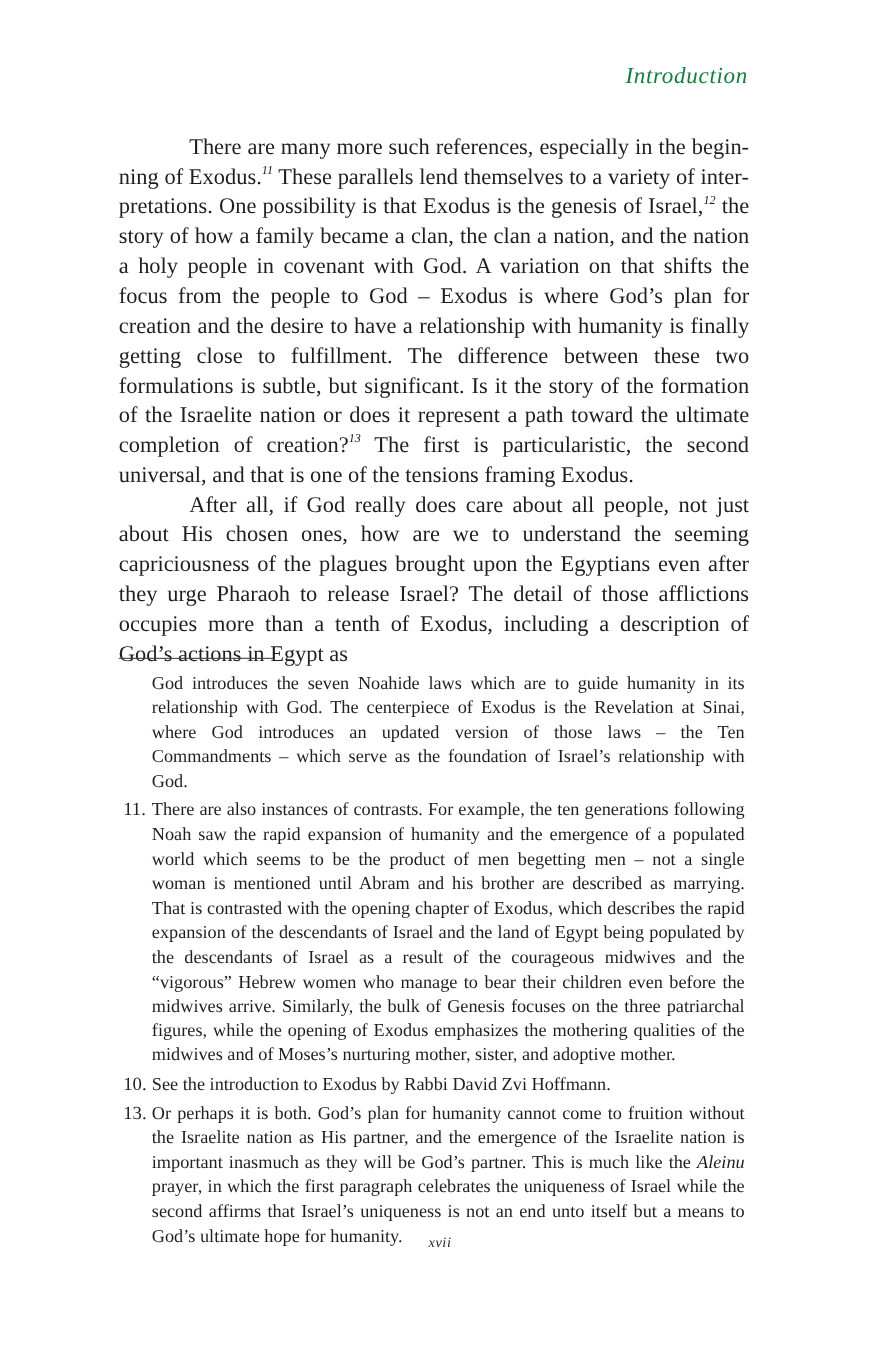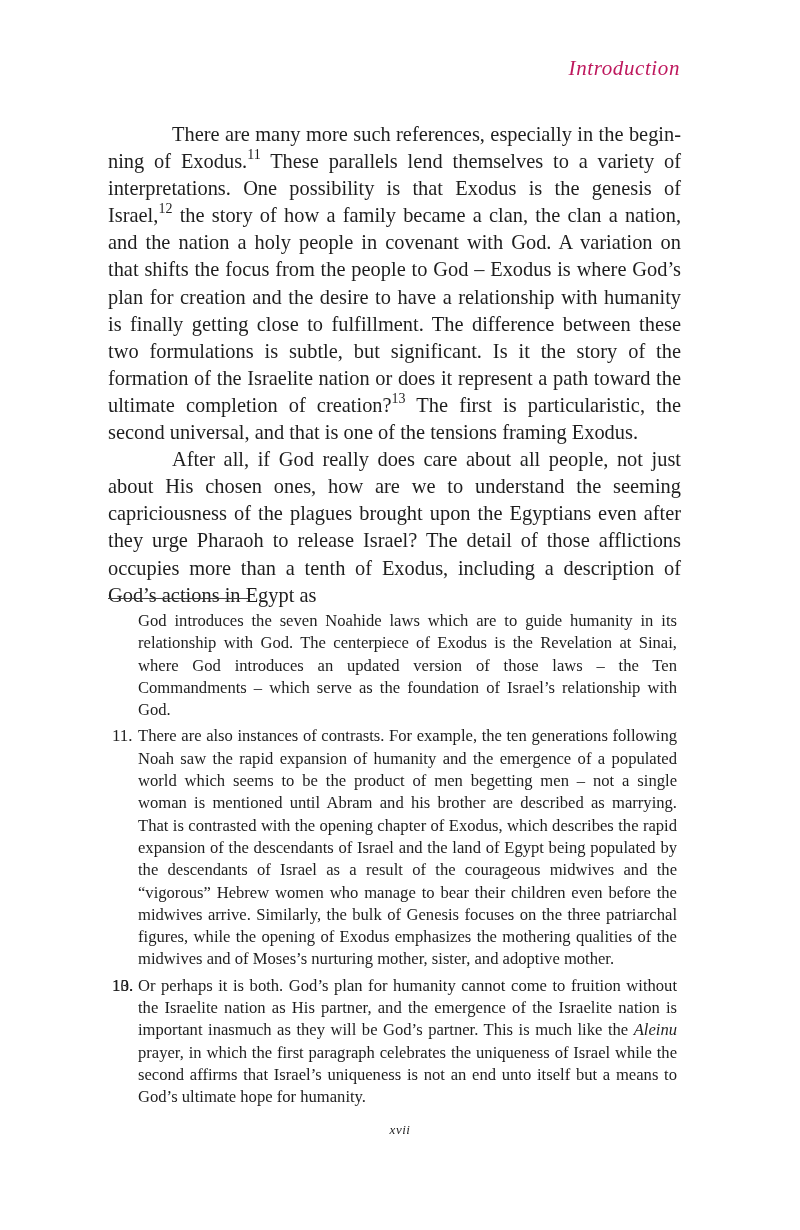--- a/index.html
+++ b/index.html
@@ -15,45 +15,46 @@
       color: #1e1e1e;
       font-family: "Liberation Serif", "DejaVu Serif", serif;
     }
     .running-head {
       position: absolute;
       top: 56px;
       right: 120px;
       font-style: italic;
       font-size: 21px;
       letter-spacing: 0.6px;
-      color: #be185d;
+      color: #15803d;
     }
     .body-text {
       position: absolute;
       top: 121px;
       left: 108px;
       width: 573px;
       font-size: 20.4px;
       line-height: 27.1px;
       text-align: justify;
       hyphens: manual;
     }
     .body-text p {
       margin: 0;
       text-indent: 64px;
     }
     .body-text p.first {
       text-indent: 64px;
     }
     sup.fnref {
-      font-size: 14px;
+      font-size: 11px;
       vertical-align: 0;
       position: relative;
       top: -9px;
       line-height: 0;
+      font-style: italic;
     }
     .fn-rule {
       position: absolute;
       top: 598px;
       left: 108px;
       width: 142px;
       height: 0;
       border-top: 1px solid #444;
     }
     .footnotes {
@@ -106,21 +107,21 @@
   <div class="fn-rule"></div>
 
   <div class="footnotes">
     <p class="fn"><span>God introduces the seven Noahide laws which are to guide humanity in its relation­ship with God. The centerpiece of Exodus is the Revelation at Sinai, where God introduces an updated version of those laws – the Ten Commandments – which serve as the foundation of Israel’s relationship with God.</span></p>
 
     <p class="fn">
       <span class="fn-num">11.</span><span>There are also instances of contrasts. For example, the ten generations following Noah saw the rapid expansion of humanity and the emergence of a populated world which seems to be the product of men begetting men – not a single woman is mentioned until Abram and his brother are described as marrying. That is contrasted with the opening chapter of Exodus, which describes the rapid expansion of the descendants of Israel and the land of Egypt being populated by the descendants of Israel as a result of the courageous midwives and the “vigorous” Hebrew women who manage to bear their children even before the midwives arrive. Similarly, the bulk of Genesis focuses on the three patriarchal figures, while the opening of Exodus emphasizes the mothering qualities of the midwives and of Moses’s nurturing mother, sister, and adoptive mother.</span>
     </p>
 
     <p class="fn">
-      <span class="fn-num">10.</span>
+      <span class="fn-num">10.</span><span>See the introduction to Exodus by Rabbi David Zvi Hoffmann.</span>
     </p>
 
     <p class="fn">
       <span class="fn-num">13.</span><span>Or perhaps it is both. God’s plan for humanity cannot come to fruition without the Israelite nation as His partner, and the emergence of the Israelite nation is important inasmuch as they will be God’s partner. This is much like the </span><em>Aleinu</em><span> prayer, in which the first paragraph celebrates the uniqueness of Israel while the second affirms that Israel’s uniqueness is not an end unto itself but a means to God’s ultimate hope for humanity.</span>
     </p>
   </div>
 
   <div class="folio">xvii</div>
 
 </div>

